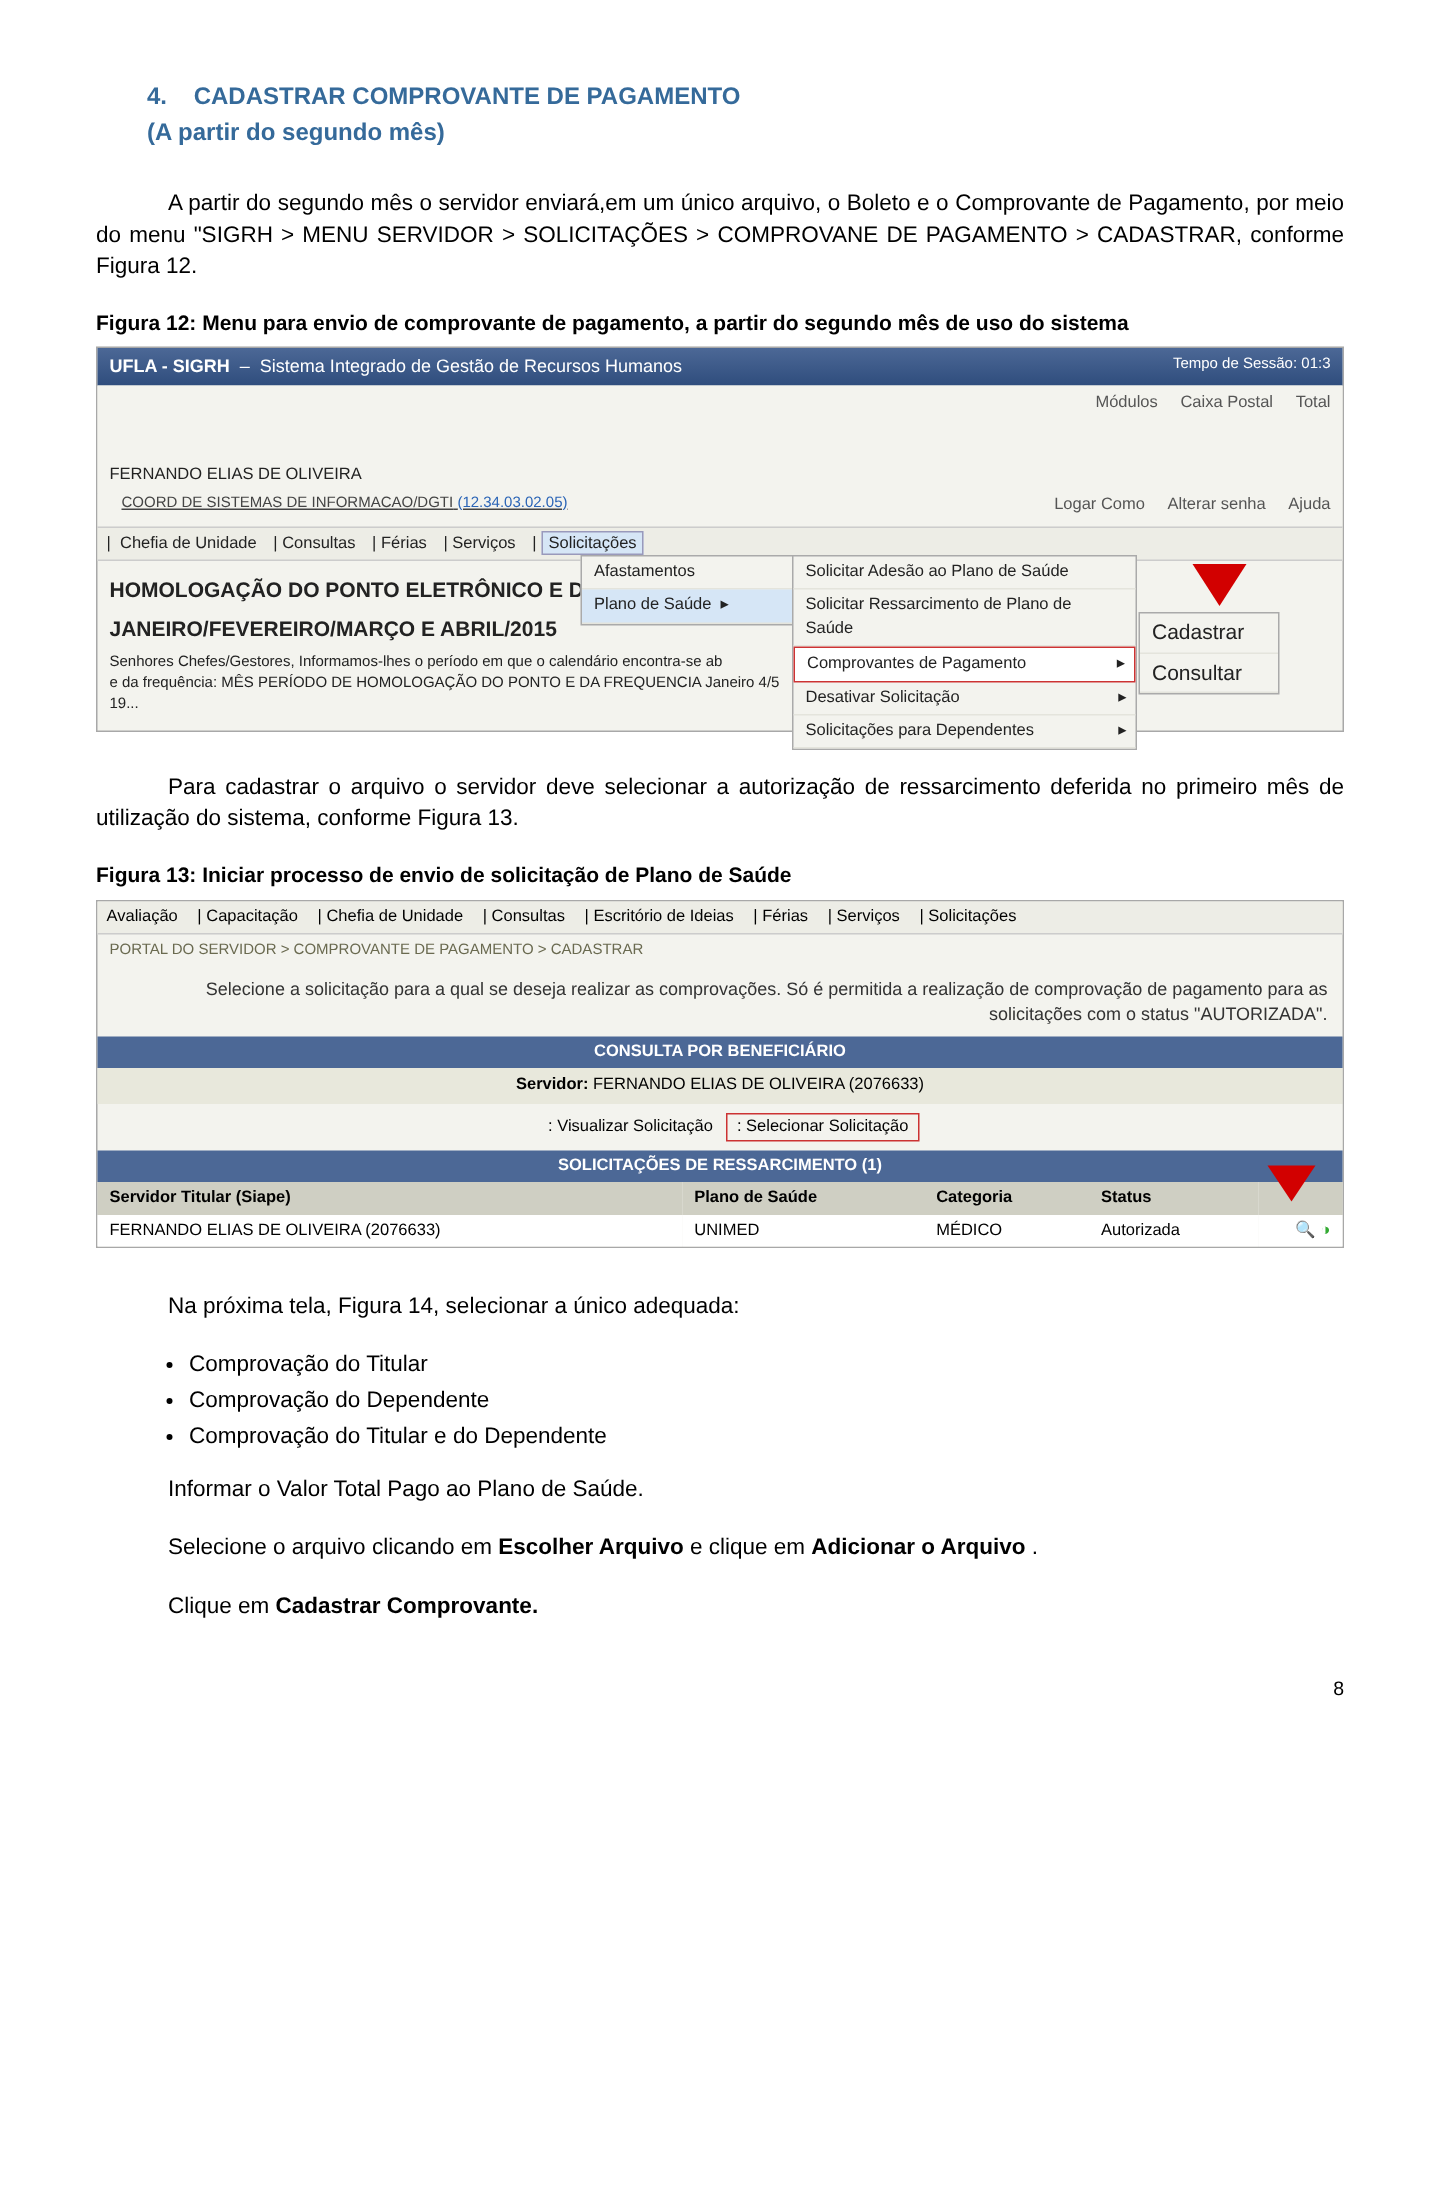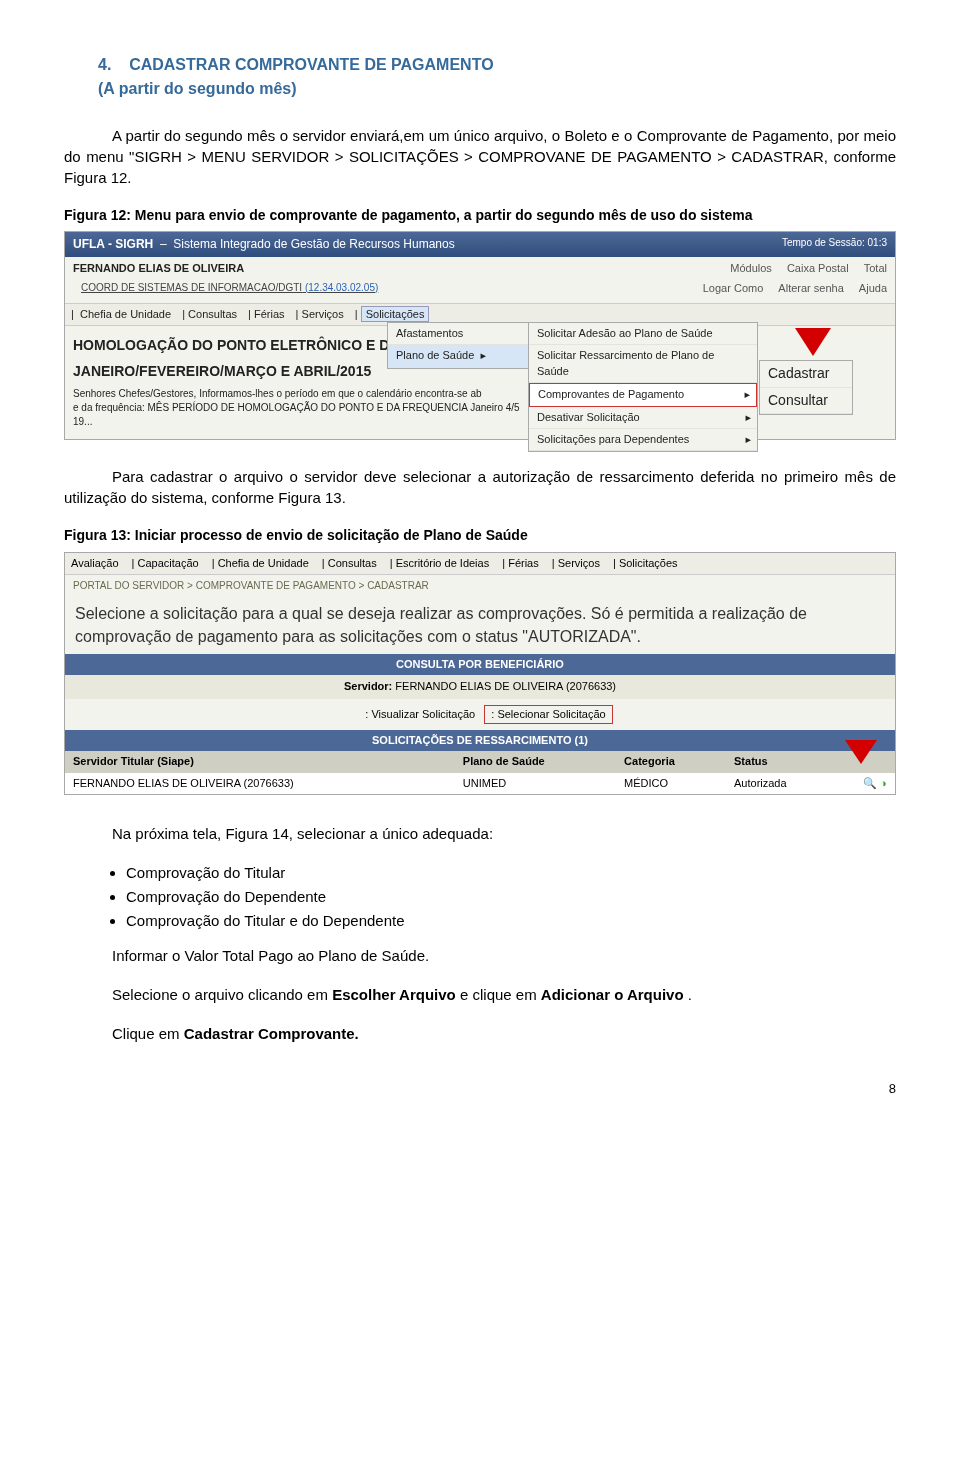--- a/index.html
+++ b/index.html
@@ -50,21 +50,21 @@
     padding: 4px 8px;
     font-size: 12px;
   }
   .titlebar .small { font-size: 10px; float: right; }
   .infobar {
     background: #f3f3ee;
     padding: 4px 8px;
     display: flex;
     justify-content: space-between;
   }
-  .infobar .left { font-weight: bold; }
+  .infobar .left { font-weight: normal; margin-top: 48px; }
   .infobar .right { font-size: 11px; color: #555; }
   .infobar .right span { margin-left: 12px; white-space: nowrap; }
   .coord {
     padding: 0 8px 4px 8px;
     font-size: 10px;
     color: #444;
     text-decoration: underline;
   }
   .blue { color: #2a64b6; }
 
@@ -133,22 +133,23 @@
     padding: 3px 6px;
   }
   .fig13 .menubar2 span { margin-right: 10px; }
   .fig13 .crumb {
     padding: 4px 8px;
     font-size: 10px;
     color: #6a6a50;
   }
   .fig13 .note {
     padding: 6px 10px;
-    font-size: 16px;
+    font-size: 12px;
     color: #333;
+    text-align: right;
   }
   .sectionbar {
     background: #4c6896;
     color: #fff;
     text-align: center;
     font-weight: bold;
     font-size: 11px;
     padding: 3px;
     font-variant: small-caps;
   }

